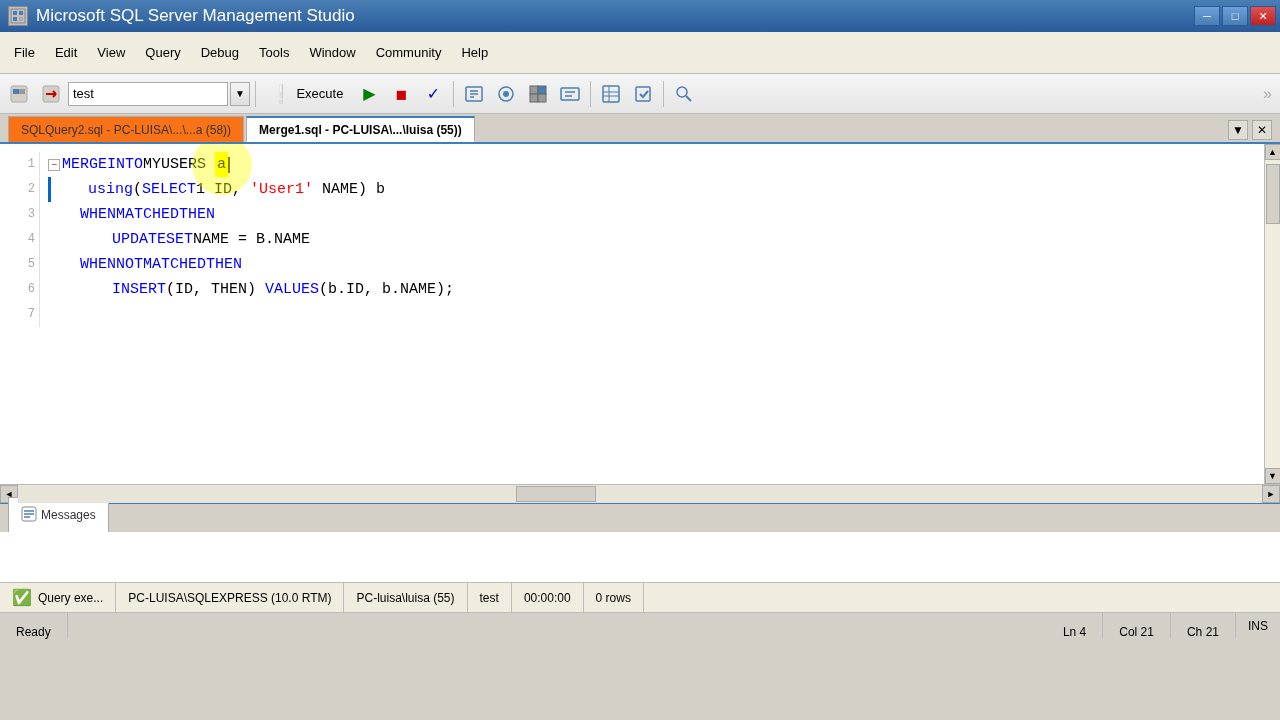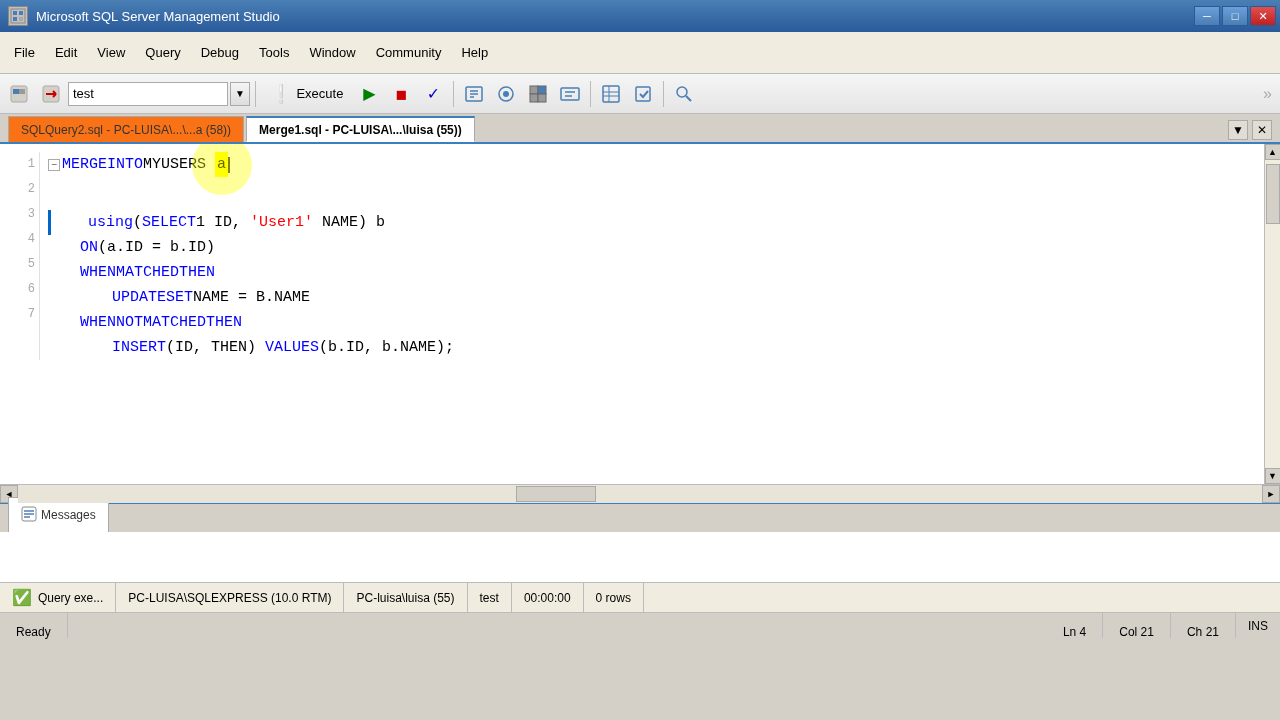--- a/index.html
+++ b/index.html
@@ -33,21 +33,21 @@
       background: #c0c0c0;
       border: 1px solid #888;
       display: flex;
       align-items: center;
       justify-content: center;
       font-size: 12px;
       color: #333;
       flex-shrink: 0;
     }
     #title-text {
-      font-size: 13px;
+      font-size: 17px;
       font-weight: normal;
       color: white;
     }
     #window-controls {
       display: flex;
       gap: 2px;
     }
     .win-btn {
       width: 26px;
       height: 20px;
@@ -248,21 +248,20 @@
     .code-line {
       height: 25px;
       line-height: 25px;
       white-space: pre;
       display: flex;
       align-items: center;
     }
     .code-line.has-marker {
       border-left: 3px solid #0066cc;
       padding-left: 4px;
-      margin-top: 33px;
     }
     .collapse-btn {
       display: inline-block;
       width: 12px;
       height: 12px;
       border: 1px solid #aaa;
       background: white;
       font-size: 10px;
       line-height: 12px;
       text-align: center;
@@ -588,21 +587,20 @@
             <div class="line-num">3</div>
             <div class="line-num">4</div>
             <div class="line-num">5</div>
             <div class="line-num">6</div>
             <div class="line-num">7</div>
           </div>
         <div id="code-lines">
 
         <div class="code-line"><span class="collapse-btn">−</span><span class="kw">MERGE</span> <span class="kw">INTO</span> <span class="plain">MYUSERS </span><span class="plain highlight-bg" style="position: relative; z-index: 1;">a<span style="position: absolute; width: 60px; height: 60px; background: rgba(255, 255, 0, 0.4); border-radius: 50%; top: 50%; left: 50%; transform: translate(-50%, -50%); pointer-events: none; z-index: 0;"></span></span><span style="background:#333;width:2px;display:inline-block;height:16px;vertical-align:middle;"></span></div>
             <div class="code-line has-marker" style="border-left: 3px solid rgb(0, 102, 204); padding-left: 5px;"><span style="margin-left:32px"></span><span class="kw">using</span> <span class="plain">(</span><span class="kw">SELECT</span> <span class="plain">1 ID, </span><span class="str">'User1'</span><span class="plain"> NAME) b</span></div>
-            <div class="code-line"><span style="margin-left:32px"></span><span class="kw">ON</span> <span class="plain">(a.ID = b.ID)</span></div>
             <div class="code-line"><span style="margin-left:32px"></span><span class="kw">WHEN</span> <span class="kw">MATCHED</span> <span class="kw">THEN</span></div>
             <div class="code-line"><span style="margin-left:64px"></span><span class="kw">UPDATE</span> <span class="kw">SET</span> <span class="plain">NAME = B.NAME</span></div>
             <div class="code-line"><span style="margin-left:32px"></span><span class="kw">WHEN</span> <span class="kw">NOT</span> <span class="kw">MATCHED</span> <span class="kw">THEN</span></div>
             <div class="code-line"><span style="margin-left:64px"></span><span class="kw">INSERT</span> <span class="plain">(ID, THEN) </span><span class="kw">VALUES</span> <span class="plain">(b.ID, b.NAME);</span></div>
           </div>
       </div>
     </div>
     <div id="editor-scrollbar">
       <div class="scroll-arrow">▲</div>
       <div class="scroll-thumb"></div>

